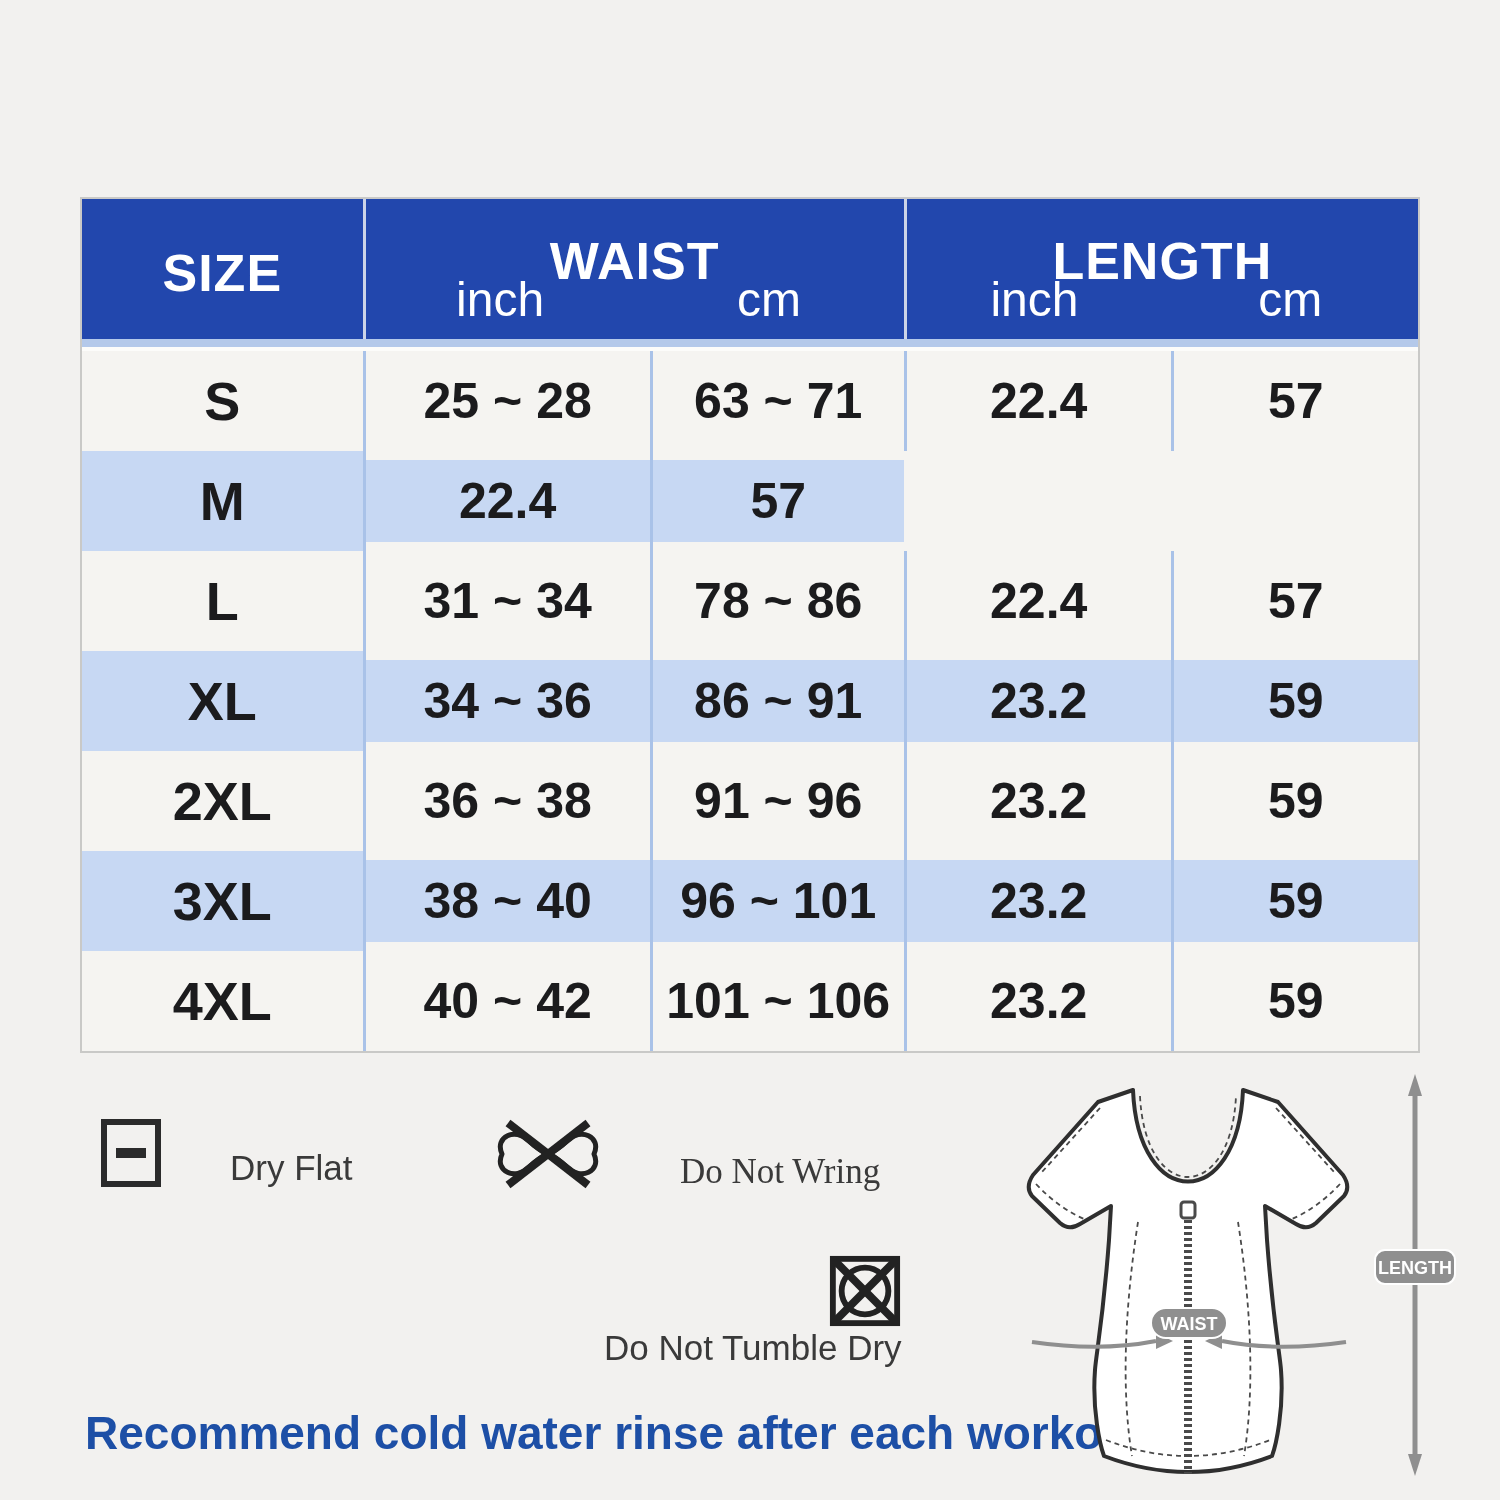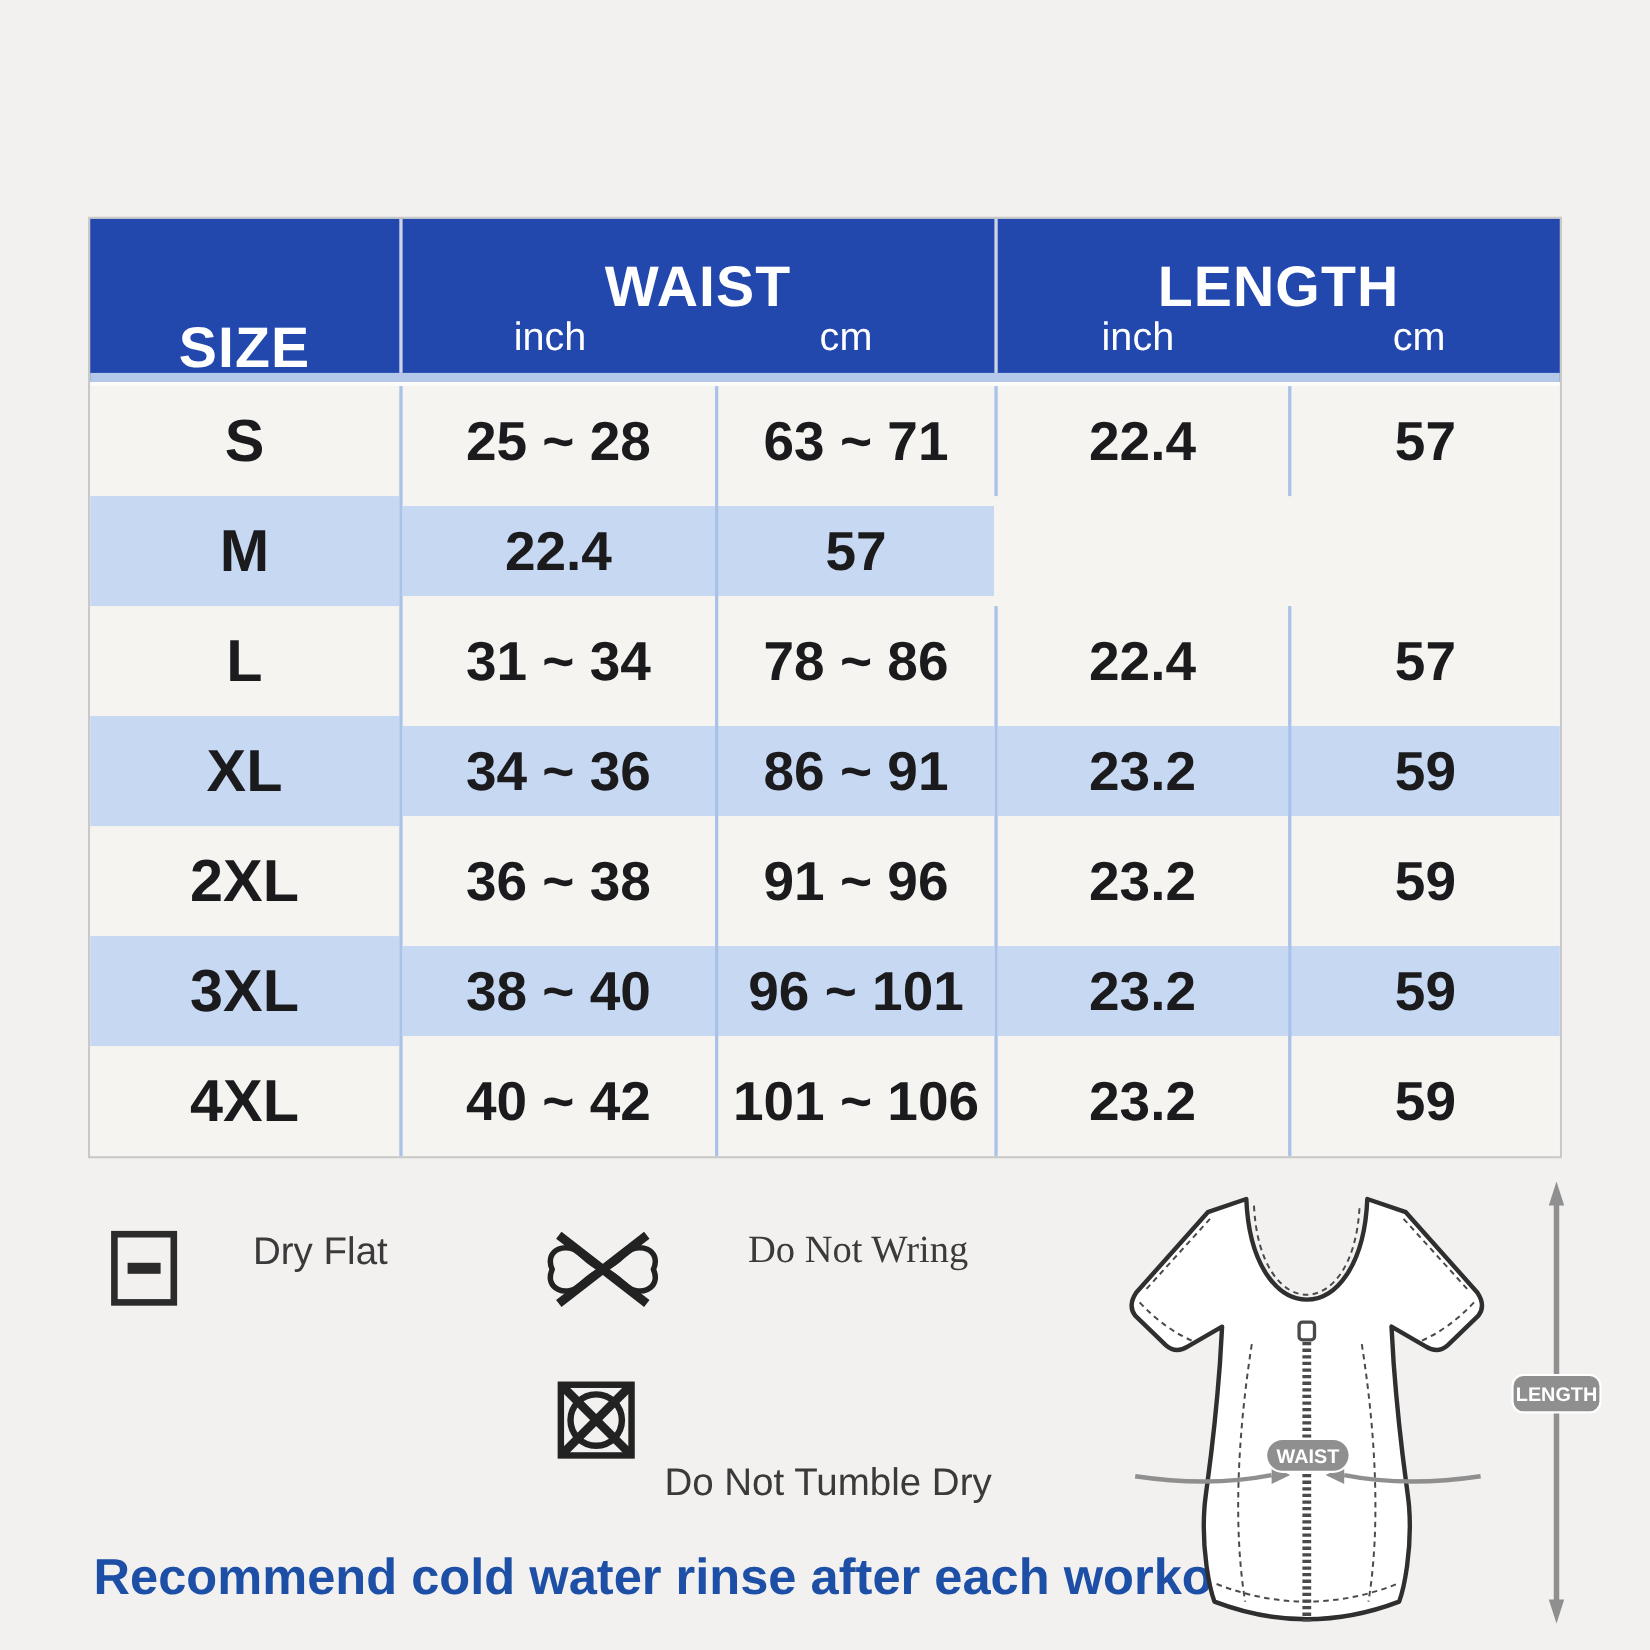--- a/index.html
+++ b/index.html
@@ -30,23 +30,23 @@
     display:grid;grid-template-columns:21% 40.5% 38.5%;
     height:140px;background:#2247ad;color:#fff;
     border-bottom:8px solid #b4c9ea;
   }
   .th{position:relative;text-align:center;}
   .th + .th{border-left:3px solid #ccd4e8;}
   .th .main{
     position:absolute;top:32px;left:0;width:100%;
     font-size:52px;font-weight:bold;letter-spacing:1px;
   }
-  .th-size .main{top:44px;margin-top:44px;}
+  .th-size .main{top:44px;}
   .th .sub{
-    position:absolute;bottom:12px;font-size:36px;font-weight:normal;
+    position:absolute;bottom:12px;font-size:48px;font-weight:normal;
     transform:translateX(-50%);
   }
   .sub-left{left:25%;}
   .sub-right{left:75%;}
 
   .tbody{border-top:4px solid #fcfcfa;}
   .row{
     display:grid;grid-template-columns:21% 21.5% 19% 20% 18.5%;
     height:100px;background:#f5f4f1;
   }
@@ -54,21 +54,21 @@
     display:flex;align-items:center;justify-content:center;
     font-size:50px;font-weight:bold;color:#1b1b1d;
     box-sizing:border-box;
   }
   .cell + .cell{border-left:3px solid #a9c2e8;}
   .cell.size{font-size:54px;}
   .row.blue .cell{background-color:#c7d8f3;background-clip:content-box;padding:9px 0;}
   .row.blue .cell.size{background-clip:border-box;padding:0;}
 
   
-  .care-item{position:absolute;display:flex;align-items:flex-start;}
+  .care-item{position:absolute;display:flex;align-items:flex-end;}
   .care-label{font-size:35px;color:#3a3a3a;white-space:nowrap;}
   #care-dry-flat{left:100px;top:1118px;}
   #care-dry-flat .care-label{margin-left:68px;}
   #care-hand-wash{left:90px;top:1240px;}
   #care-hand-wash .care-label{margin-left:62px;}
   #care-do-not-wring{left:492px;top:1116px;}
   #care-do-not-wring .care-label{margin-left:76px;font-family:Liberation Serif, serif;}
   #care-do-not-tumble{left:505px;top:1254px;flex-direction:column;}
   #care-do-not-tumble .care-label{margin-left:99px;}
 

